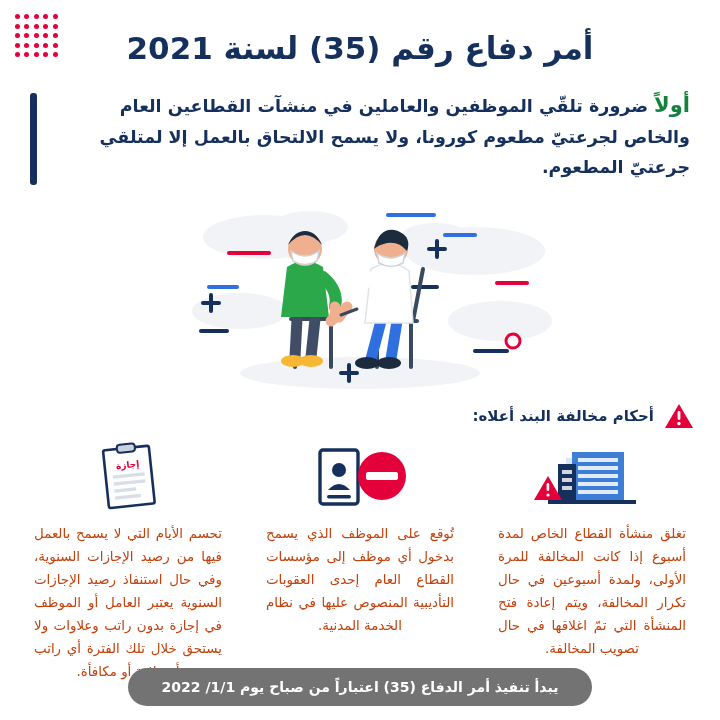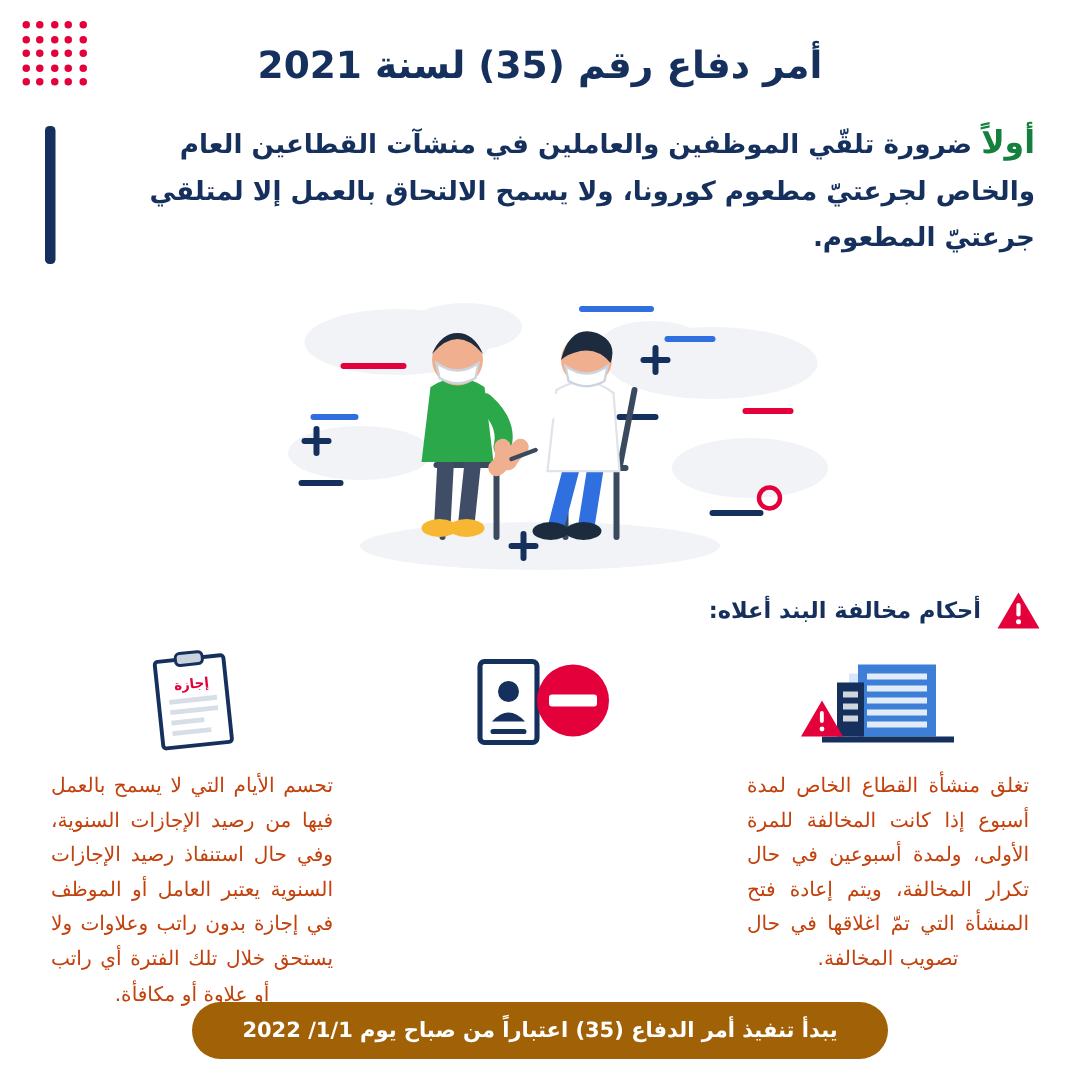--- a/index.html
+++ b/index.html
@@ -35,21 +35,21 @@
     background: #e4003a;
   }
 
   
   .title-wrap {
     padding: 26px 70px 6px 70px;
     text-align: center;
   }
   .title {
     color: #15305c;
-    font-size: 25px;
+    font-size: 31px;
     font-weight: bold;
     line-height: 1.45;
     letter-spacing: 0px;
     text-align: center;
   }
 
   
   .clause {
     margin: 14px 30px 0 30px;
     position: relative;
@@ -152,21 +152,21 @@
   
   .footer {
     position: absolute;
     left: 0;
     right: 0;
     bottom: 14px;
     display: flex;
     justify-content: center;
   }
   .pill {
-    background: #a16207;
+    background: #737373;
     color: #ffffff;
     font-size: 14px;
     font-weight: bold;
     padding: 11px 34px;
     border-radius: 22px;
     white-space: nowrap;
   }
 </style>
 </head>
 <body>
@@ -341,20 +341,21 @@
     <div class="icon">
       <svg viewBox="0 0 120 70" width="120" height="70" xmlns="http://www.w3.org/2000/svg">
         <rect x="20" y="8" width="38" height="54" rx="3" fill="none" stroke="#15305c" stroke-width="3.4"></rect>
         <circle cx="39" cy="28" r="7" fill="#15305c"></circle>
         <path d="M28 48 q11 -12 22 0 z" fill="#15305c"></path>
         <rect x="27" y="53" width="24" height="3.4" rx="1.7" fill="#15305c"></rect>
         <circle cx="82" cy="34" r="24" fill="#e4003a"></circle>
         <rect x="66" y="30" width="32" height="8" rx="2" fill="#ffffff"></rect>
       </svg>
     </div>
+    <p>تُوقع على الموظف الذي يسمح بدخول أي موظف إلى مؤسسات القطاع العام إحدى العقوبات التأديبية المنصوص عليها في نظام الخدمة المدنية.</p>
   </div>
 
   <div class="col">
     <div class="icon">
       <svg viewBox="0 0 120 70" width="120" height="70" xmlns="http://www.w3.org/2000/svg">
         <g transform="rotate(-6 60 36)">
           <rect x="38" y="6" width="46" height="58" rx="2" fill="#ffffff" stroke="#15305c" stroke-width="2.6"></rect>
           <rect x="52" y="2" width="18" height="8" rx="3" fill="#c9d2dd" stroke="#15305c" stroke-width="2"></rect>
           <g fill="#d7dee7">
             <rect x="45" y="32" width="32" height="3.2"></rect>

